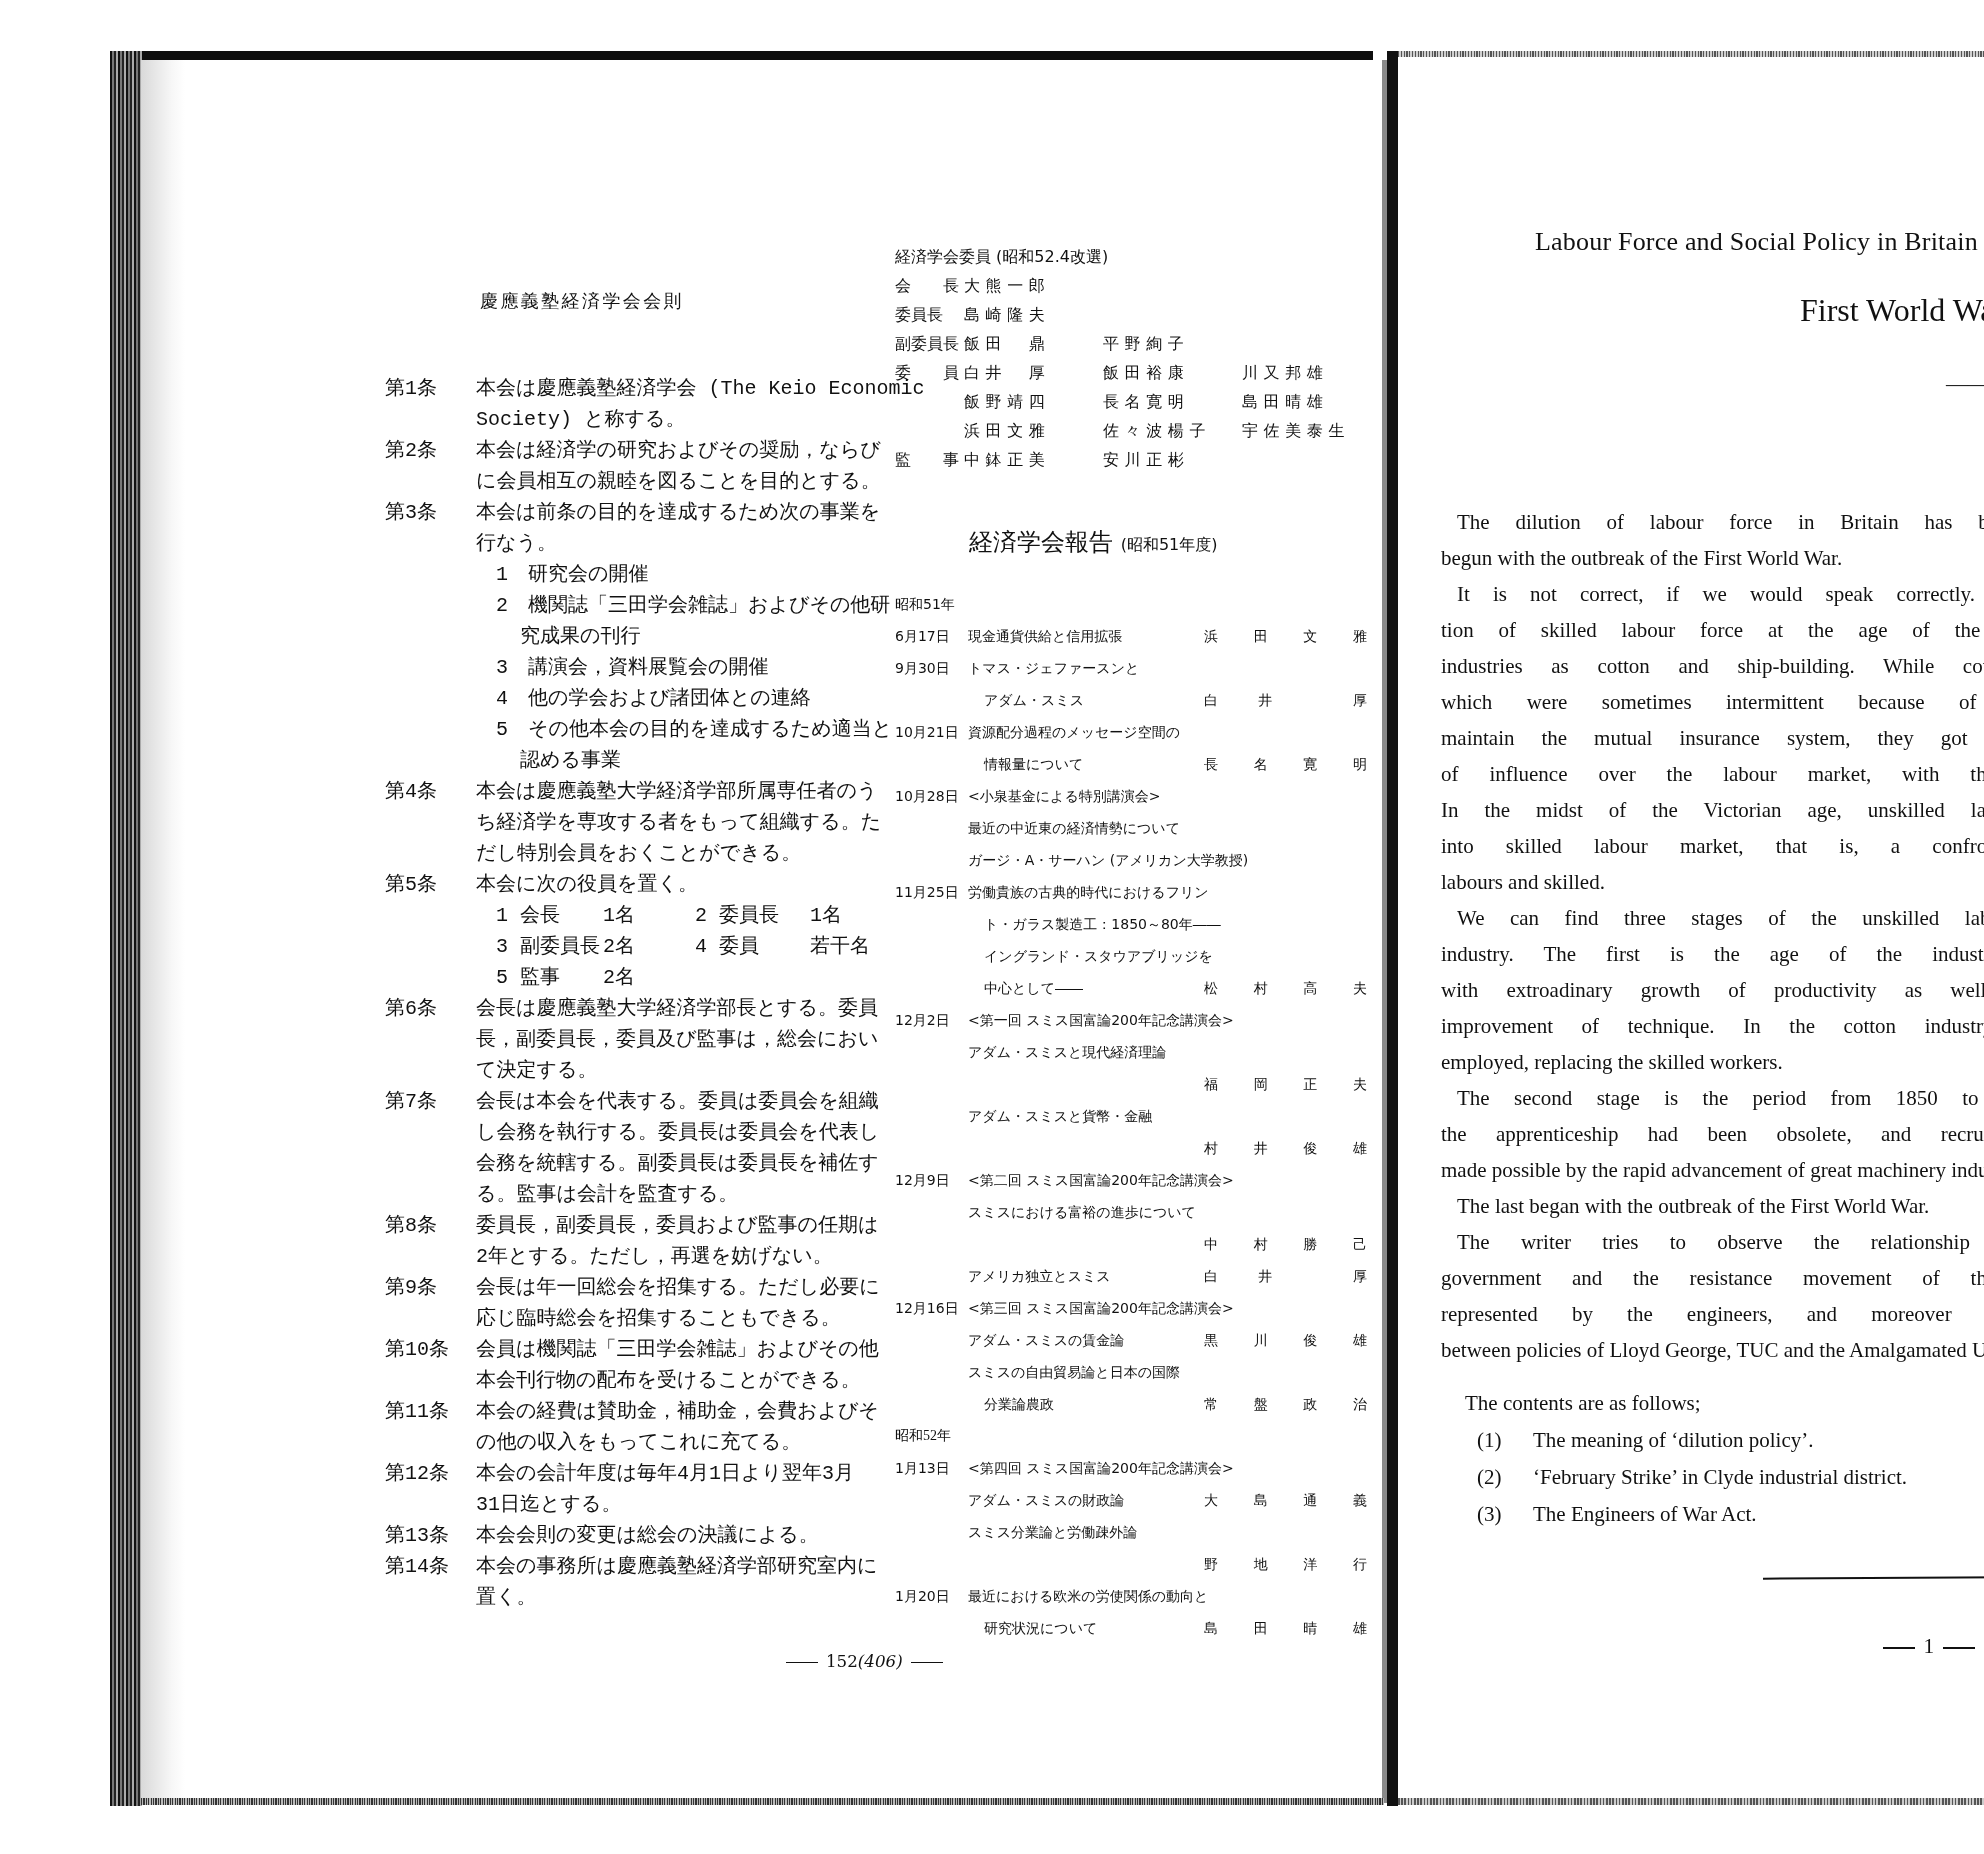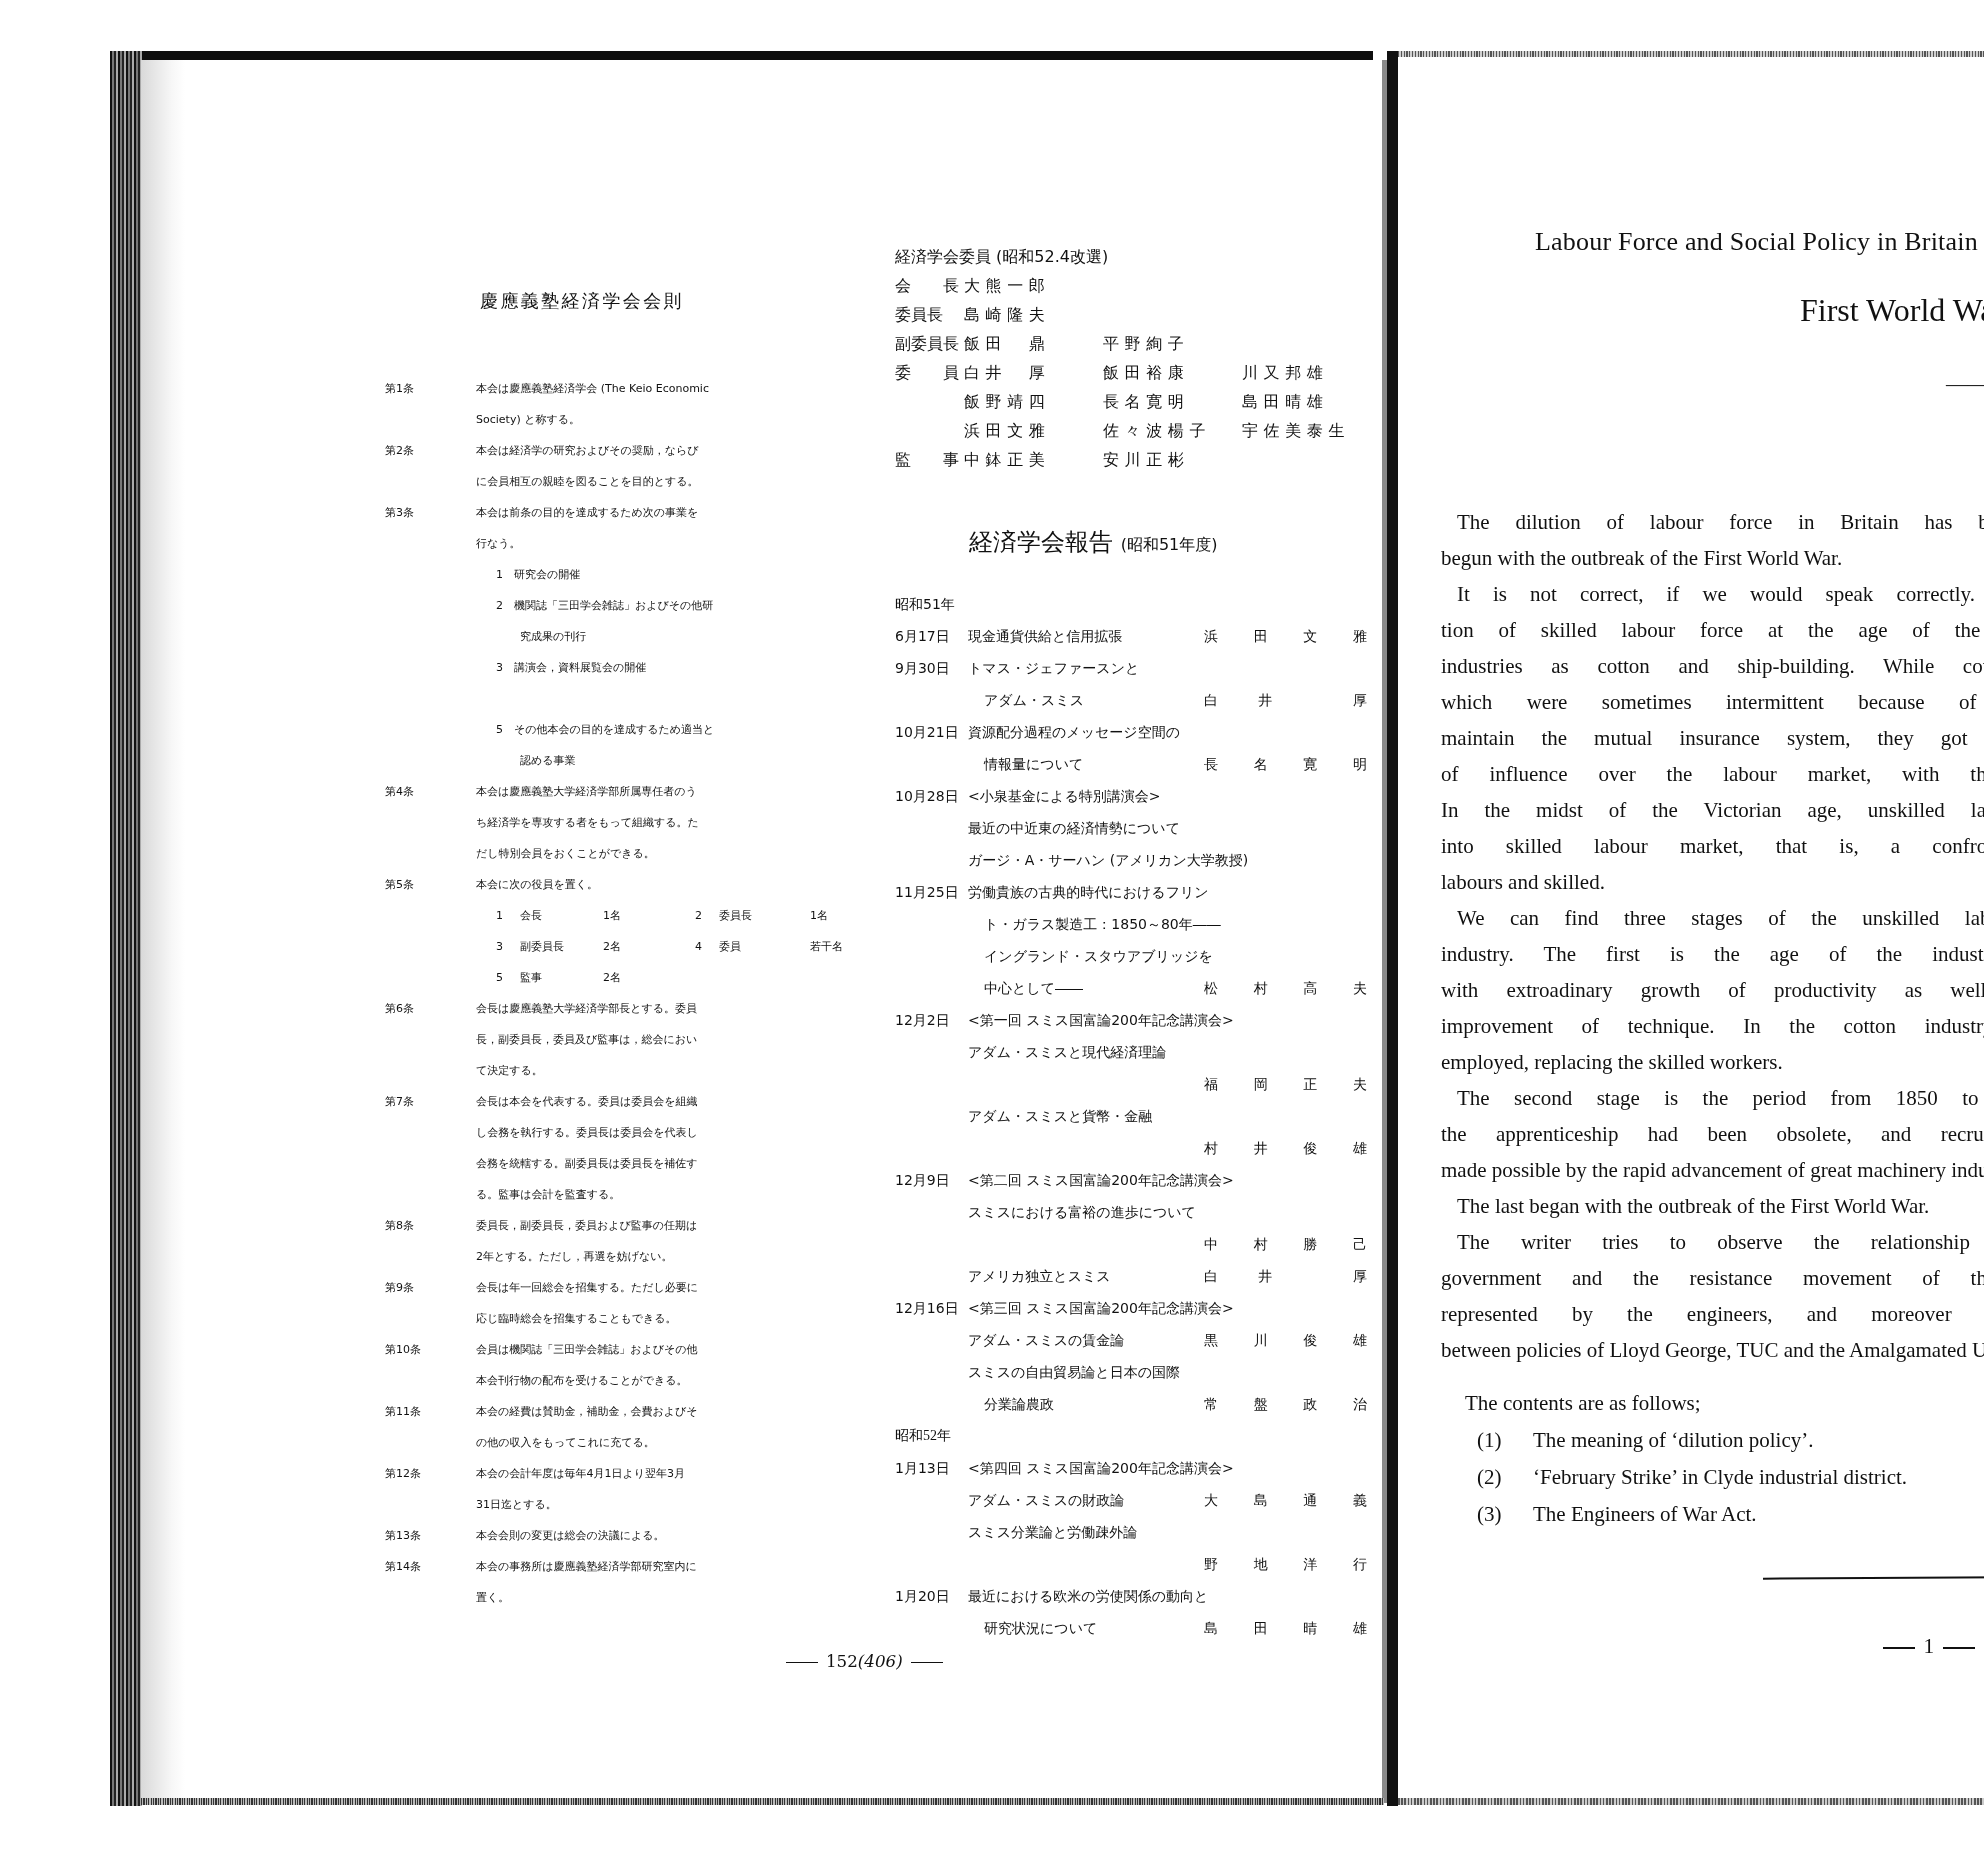--- a/index.html
+++ b/index.html
@@ -17,21 +17,21 @@
   .frame-top-right { position:absolute; left:1398px; top:51px; width:1112px; height:5.6px;
      background:repeating-linear-gradient(90deg,#555 0 1.2px,#cfcfcf 1.2px 2.8px); }
   .frame-bottom-right { position:absolute; left:1398px; top:1798px; width:1104px; height:7.1px;
      background:repeating-linear-gradient(90deg,#555 0 1.6px,#ccc 1.6px 3.2px); }
   .frame-bottom-left { position:absolute; left:141px; top:1798px; width:1243px; height:7.1px;
      background:repeating-linear-gradient(90deg,#333 0 1.2px,#bbb 1.2px 2.4px); }
 
   
   .jp { font-family:"DejaVu Sans","Liberation Sans",sans-serif; }
   .jp-title { left:480px; top:289px; font-size:18px; letter-spacing:2.4px; }
-  .art { position:absolute; left:385px; font-size:11px; line-height:31px; }
+  .art { position:absolute; left:385px; font-size:20px; line-height:31px;font-family:Liberation Mono, monospace; }
   .art-row { display:flex; height:31px; white-space:nowrap; }
   .art-num { width:91px; flex:none; }
   .art-text { width:464px; flex:none; overflow:hidden; }
   .sub { padding-left:20px; }
   .sub2 { padding-left:44px; }
 
   
   .jp2 { position:absolute; left:895px; font-size:16px; white-space:nowrap; }
   .mem-row { display:flex; height:29px; line-height:29px; }
   .mem-role { width:50px; flex:none; letter-spacing:0; }
@@ -115,20 +115,21 @@
       <div class="art-row">
         <span class="art-num"></span>
         <span class="art-text sub2">究成果の刊行</span>
       </div>
       <div class="art-row">
         <span class="art-num"></span>
         <span class="art-text sub"><span>3</span>　<span>講演会，資料展覧会の開催</span></span>
       </div>
       <div class="art-row">
         <span class="art-num"></span>
+        <span class="art-text sub"><span>4</span>　<span>他の学会および諸団体との連絡</span></span>
       </div>
       <div class="art-row">
         <span class="art-num"></span>
         <span class="art-text sub"><span>5</span>　<span>その他本会の目的を達成するため適当と</span></span>
       </div>
       <div class="art-row">
         <span class="art-num"></span>
         <span class="art-text sub2">認める事業</span>
       </div>
       <div class="art-row">

